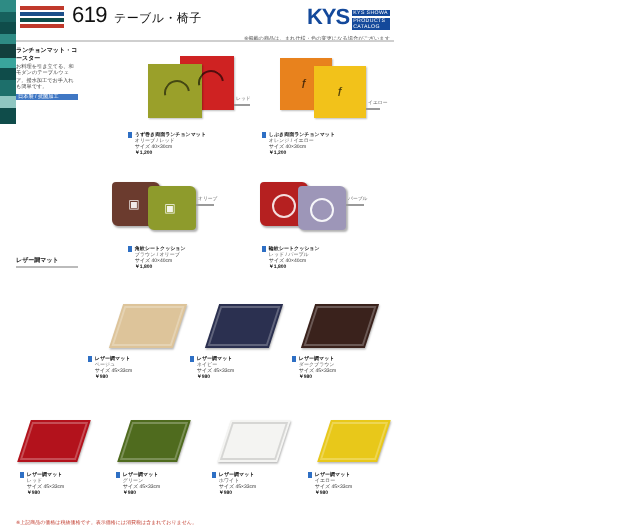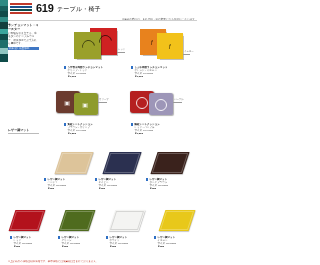--- a/index.html
+++ b/index.html
@@ -25,21 +25,21 @@
   .tab.t9{height:6px;background:#8fc6c1;}
   .tab.t10{height:8px;background:#0f4c4a;}
 
   
   .hdr{position:absolute;left:8px;top:2px;right:0;height:18px;}
   .hdr-band{position:absolute;left:2px;top:1px;width:22px;height:12px;background:#fff;}
   .hdr-band i{display:block;height:2px;margin-bottom:1px;background:#c0392b;}
   .hdr-band i.b2{background:#1b4f8a;}
   .hdr-band i.b3{background:#0f4c4a;}
   .hdr-band i.b4{background:#c0392b;}
-  .pageno{position:absolute;left:28px;top:0px;font-size:11px;font-weight:bold;color:#111;letter-spacing:-0.3px;}
+  .pageno{position:absolute;left:28px;top:0px;font-size:11px;font-weight:normal;color:#111;letter-spacing:-0.3px;}
   .pagettl{position:absolute;left:49px;top:3px;font-size:6px;color:#111;letter-spacing:0.2px;}
 
   .logo{position:absolute;right:2px;top:2px;display:flex;align-items:flex-start;}
   .logo-k{font-size:11px;font-weight:bold;color:#14499b;letter-spacing:-0.5px;line-height:11px;}
   .logo-r{margin-left:1px;padding-top:1px;}
   .logo-r span{display:block;font-size:2.6px;line-height:3px;color:#fff;background:#14499b;padding:0 1px;margin-bottom:0.5px;letter-spacing:0.2px;white-space:nowrap;}
   .logo-note{position:absolute;right:2px;top:15px;font-size:2.6px;color:#555;white-space:nowrap;}
   .hdr-rule{position:absolute;left:8px;right:0;top:20px;height:0.5px;background:#cfcfcf;}
 
   
@@ -102,20 +102,28 @@
   <div class="hdr">
     <div class="hdr-band">
       <i class="b1"></i>
         <i class="b2"></i>
         <i class="b3"></i>
         <i class="b4"></i>
     </div>
     <div class="pageno">619</div>
     <div class="pagettl">テーブル・椅子</div>
 
+    <div class="logo">
+      <div class="logo-k">KYS</div>
+      <div class="logo-r">
+        <span>KYS SHOWA</span>
+        <span>PRODUCTS</span>
+        <span>CATALOG</span>
+      </div>
+    </div>
     <div class="logo-note">※掲載の商品は、まれ仕様・色の変更になる場合がございます</div>
   </div>
   <div class="hdr-rule"></div>
 
   <div class="leftcol">
     <div class="desc-title">ランチョンマット・コースター</div>
     <div class="desc-body">お料理を引き立てる、和モダンのテーブルウェア。撥水加工でお手入れも簡単です。</div>
     <div class="desc-hl">日本製 / 抗菌加工</div>
   </div>
 

